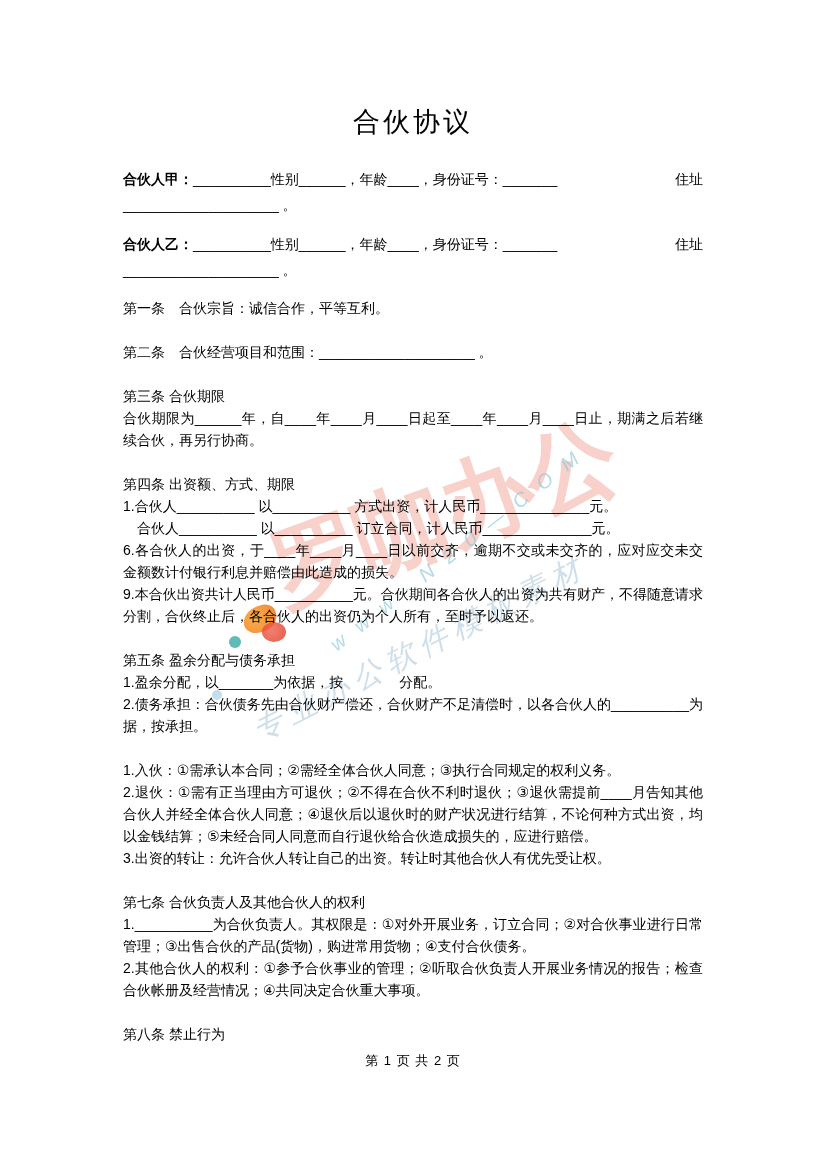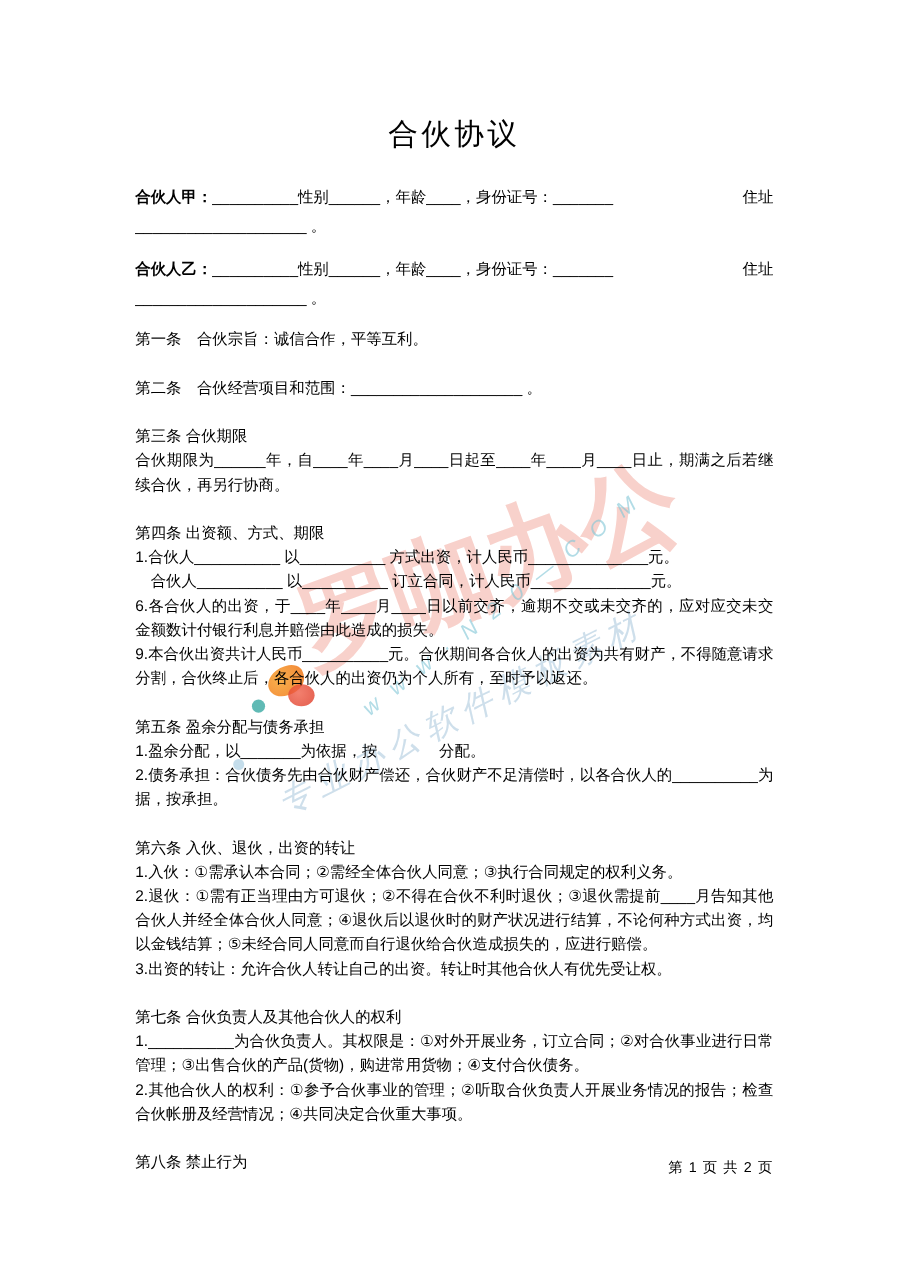--- a/index.html
+++ b/index.html
@@ -63,21 +63,21 @@
   .party{line-height:26px;margin-bottom:13px;}
   .party-line1{display:flex;justify-content:space-between;gap:45px;}
   .party-label{font-weight:bold;}
   .article{margin-top:22px;}
   .article.first{margin-top:14px;}
   .article .heading{text-align:left;}
   .article .num{font-weight:normal;}
   .article p{margin:0;text-align:justify;}
   .footer{
     position:absolute;left:123px;width:580px;top:1051px;z-index:1;
-    text-align:right;font-size:13px;letter-spacing:1px;line-height:20px;
+    text-align:center;font-size:13px;letter-spacing:1px;line-height:20px;
   }
 </style>
 </head>
 <body>
 
 <div class="page">
 
   <div class="watermark">
     <div class="wm-logo">罗咖办公</div>
     <div class="wm-script1">w w w · N 2 0 — C O M</div>
@@ -129,21 +129,20 @@
       <p>9.本合伙出资共计人民币__________元。合伙期间各合伙人的出资为共有财产，不得随意请求分割，合伙终止后，各合伙人的出资仍为个人所有，至时予以返还。</p>
     </div>
 
     <div class="article">
       <div class="heading"><b class="num">第五条</b><span> 盈余分配与债务承担</span></div>
       <p>1.盈余分配，以_______为依据，按　　　　分配。</p>
       <p>2.债务承担：合伙债务先由合伙财产偿还，合伙财产不足清偿时，以各合伙人的__________为据，按承担。</p>
     </div>
 
     <div class="article">
-      <div class="heading"><b class="num">第六条</b><span> 入伙、退伙，出资的转让</span></div>
       <p>1.入伙：①需承认本合同；②需经全体合伙人同意；③执行合同规定的权利义务。</p>
       <p>2.退伙：①需有正当理由方可退伙；②不得在合伙不利时退伙；③退伙需提前____月告知其他合伙人并经全体合伙人同意；④退伙后以退伙时的财产状况进行结算，不论何种方式出资，均以金钱结算；⑤未经合同人同意而自行退伙给合伙造成损失的，应进行赔偿。</p>
       <p>3.出资的转让：允许合伙人转让自己的出资。转让时其他合伙人有优先受让权。</p>
     </div>
 
     <div class="article">
       <div class="heading"><b class="num">第七条</b><span> 合伙负责人及其他合伙人的权利</span></div>
       <p>1.__________为合伙负责人。其权限是：①对外开展业务，订立合同；②对合伙事业进行日常管理；③出售合伙的产品(货物)，购进常用货物；④支付合伙债务。</p>
       <p>2.其他合伙人的权利：①参予合伙事业的管理；②听取合伙负责人开展业务情况的报告；检查合伙帐册及经营情况；④共同决定合伙重大事项。</p>
     </div>

